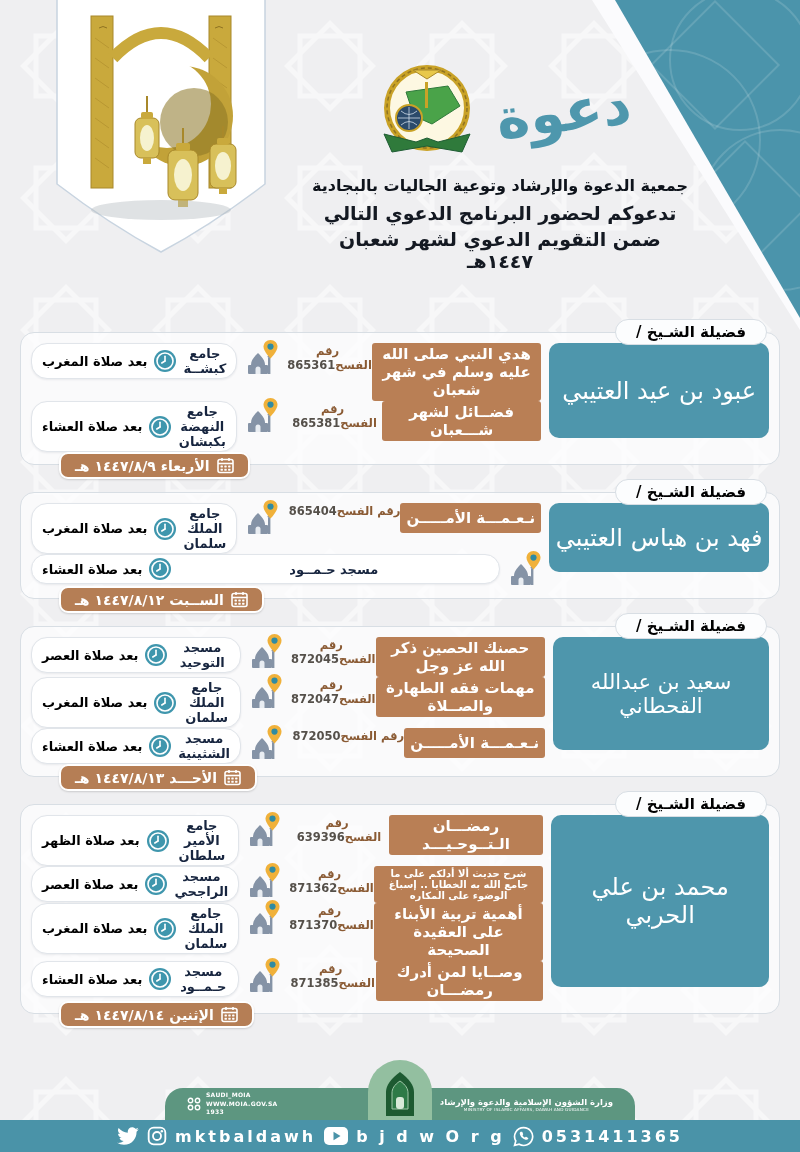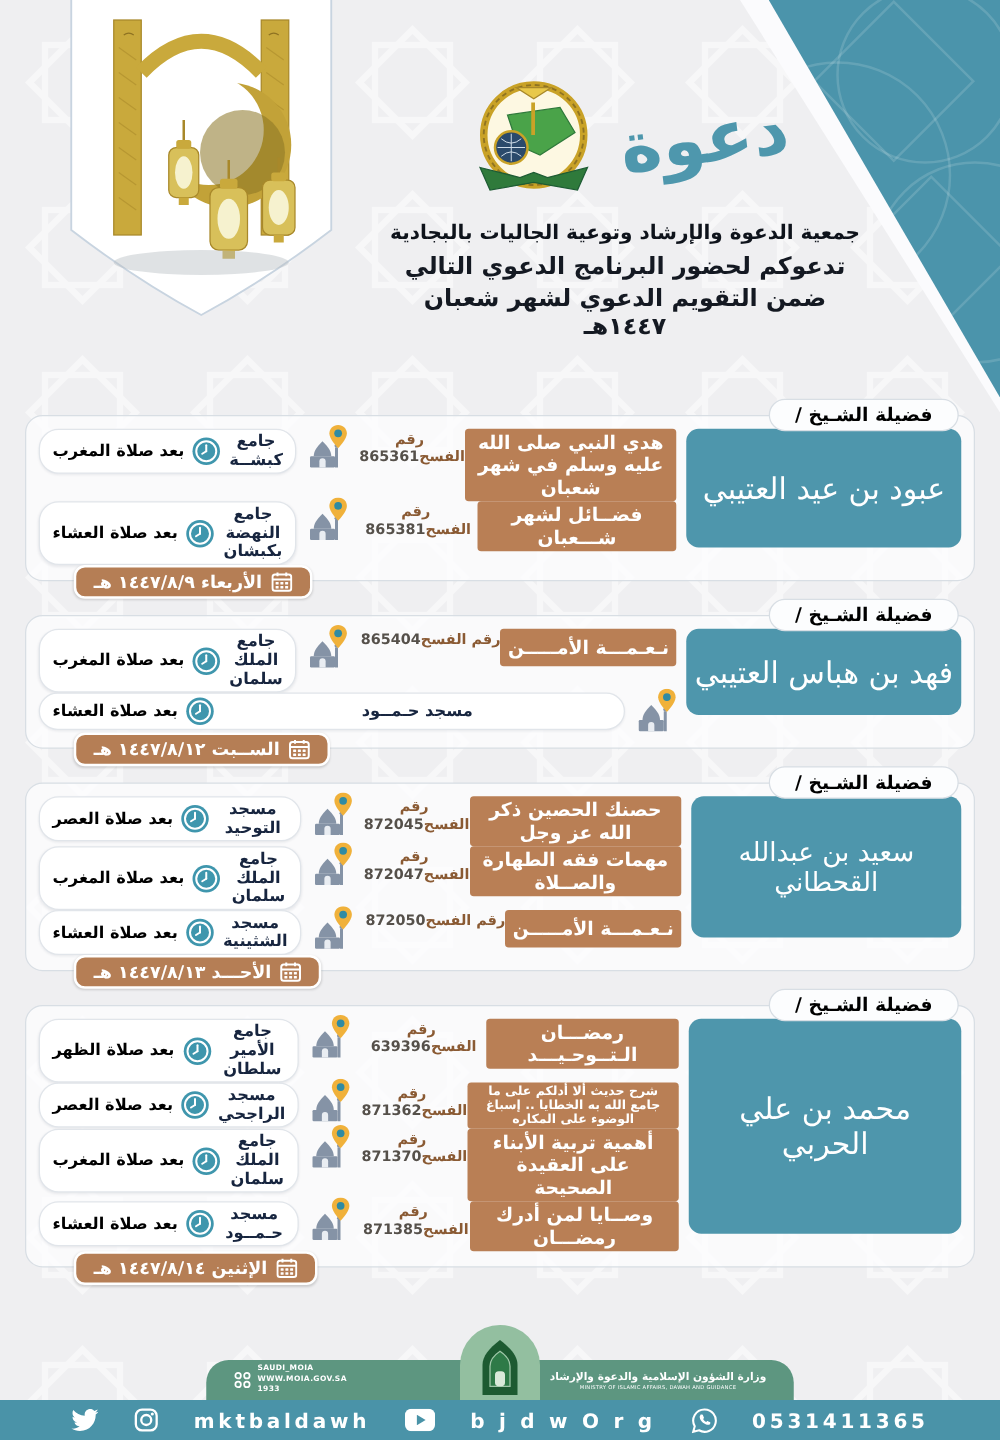--- a/index.html
+++ b/index.html
@@ -52,21 +52,21 @@
        justify-content:space-between;padding:0 22px;color:#fff}
   .band-left{display:flex;align-items:center;gap:5px}
   .moia-lines{font-size:6px;font-weight:bold;line-height:1.45;text-align:left;letter-spacing:.3px}
   .band-right{text-align:center;direction:rtl}
   .ministry-ar{font-size:8.5px;font-weight:bold}
   .ministry-en{font-size:4.2px;letter-spacing:.2px}
   .bump{position:absolute;bottom:32px;left:50%;transform:translateX(-50%);width:64px;height:60px;
        background:#93bfa0;border-radius:32px 32px 0 0;display:flex;align-items:flex-end;
        justify-content:center;padding-bottom:3px}
   .social-bar{position:absolute;bottom:0;height:32px;width:100%;background:#4a93a8;display:flex;
-       align-items:center;justify-content:center;gap:28px;color:#fff}
+       align-items:center;justify-content:center;gap:8px;color:#fff}
   .handle{font-size:16px;font-weight:bold;letter-spacing:3px}
   .rtl{direction:rtl}
 </style>
 </head>
 <body>
 
 <svg class="bgpattern" width="800" height="1152">
   <defs>
     <pattern id="star" width="132" height="132" patternUnits="userSpaceOnUse">
       <g fill="none" stroke="#ffffff" stroke-width="5" opacity="0.5">

